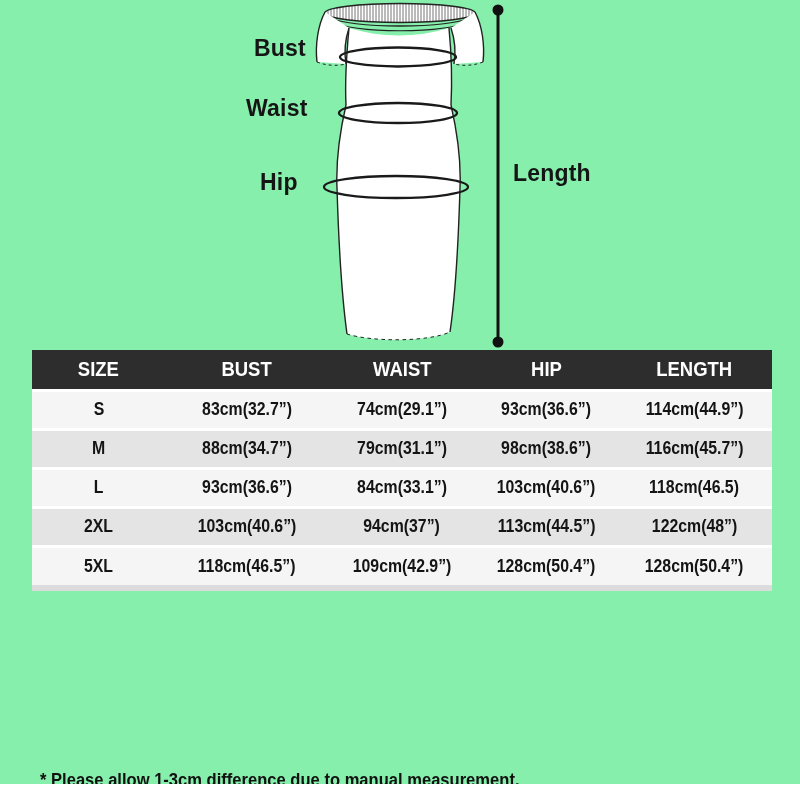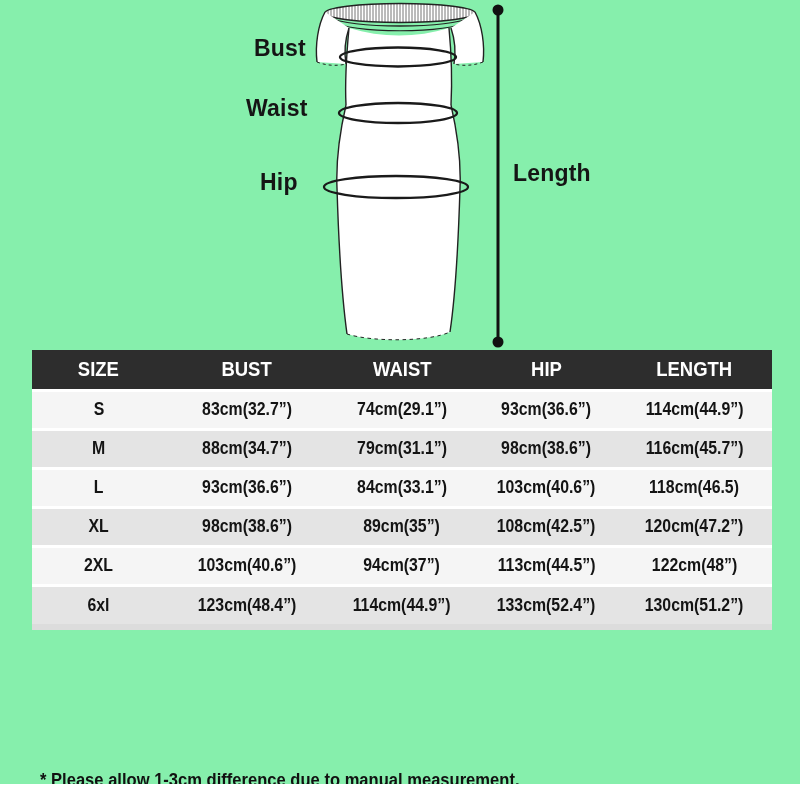--- a/index.html
+++ b/index.html
@@ -130,39 +130,32 @@
           <td><span class="cond">116cm(45.7”)</span></td>
         </tr>
         <tr>
           <td><span class="cond">L</span></td>
           <td><span class="cond">93cm(36.6”)</span></td>
           <td><span class="cond">84cm(33.1”)</span></td>
           <td><span class="cond">103cm(40.6”)</span></td>
           <td><span class="cond">118cm(46.5)</span></td>
         </tr>
         <tr>
-          <td><span class="cond">XL</span></td>
-          <td><span class="cond">98cm(38.6”)</span></td>
-          <td><span class="cond">89cm(35”)</span></td>
-          <td><span class="cond">108cm(42.5”)</span></td>
-          <td><span class="cond">120cm(47.2”)</span></td>
-        </tr>
-        <tr>
           <td><span class="cond">2XL</span></td>
           <td><span class="cond">103cm(40.6”)</span></td>
           <td><span class="cond">94cm(37”)</span></td>
           <td><span class="cond">113cm(44.5”)</span></td>
           <td><span class="cond">122cm(48”)</span></td>
         </tr>
         <tr>
-          <td><span class="cond">6xl</span></td>
-          <td><span class="cond">123cm(48.4”)</span></td>
-          <td><span class="cond">114cm(44.9”)</span></td>
-          <td><span class="cond">133cm(52.4”)</span></td>
-          <td><span class="cond">130cm(51.2”)</span></td>
+          <td><span class="cond">5XL</span></td>
+          <td><span class="cond">118cm(46.5”)</span></td>
+          <td><span class="cond">109cm(42.9”)</span></td>
+          <td><span class="cond">128cm(50.4”)</span></td>
+          <td><span class="cond">128cm(50.4”)</span></td>
         </tr>
       </tbody>
     </table>
     <div class="bottom-strip"></div>
   </div>
 
   <div class="footnote">
     <span class="cond">* Please allow 1-3cm difference due to manual measurement.</span>
   </div>
 

